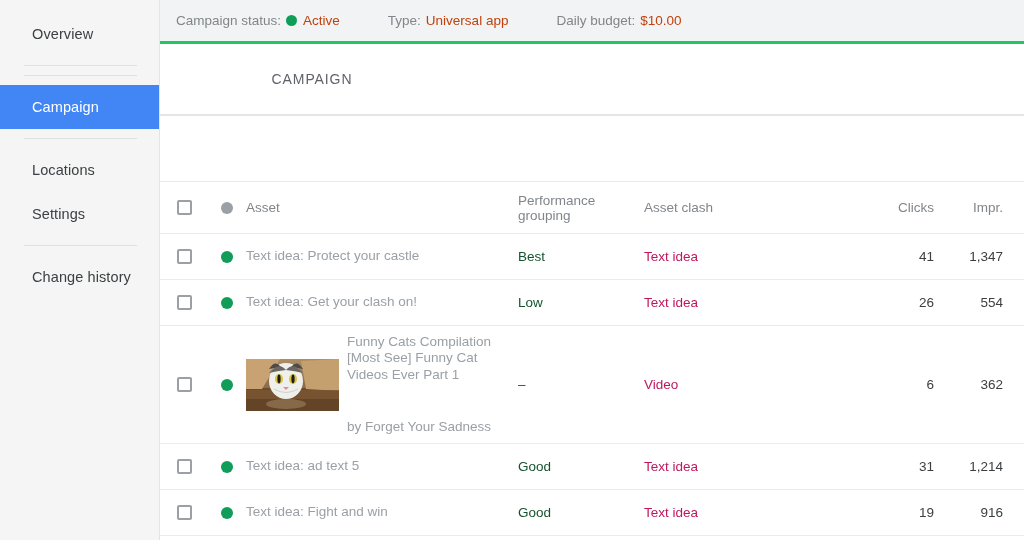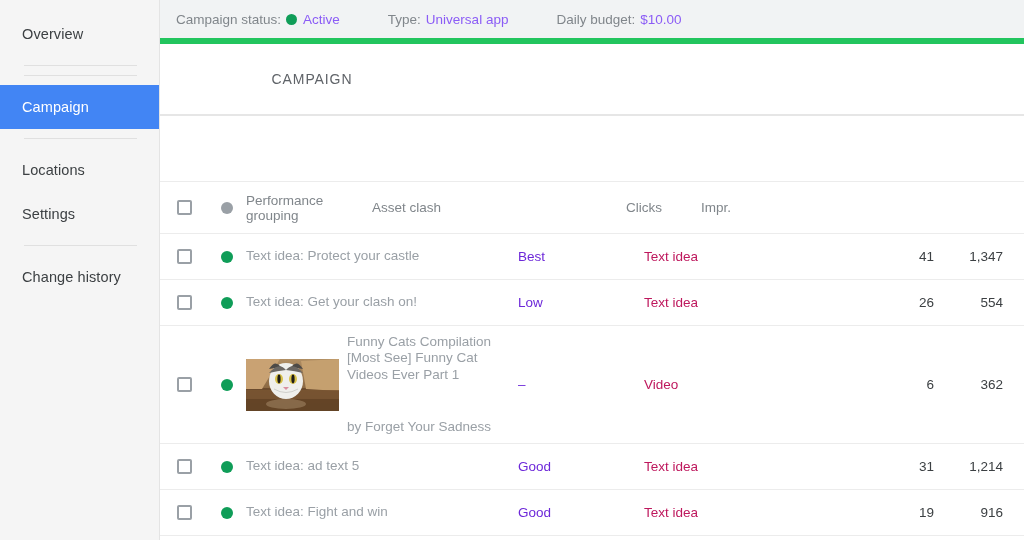--- a/index.html
+++ b/index.html
@@ -25,21 +25,21 @@
     height: 540px;
     background: #f5f5f5;
     border-right: 1px solid #e4e4e4;
     padding-top: 12px;
     position: relative;
   }
   .nav-item {
     height: 44px;
     display: flex;
     align-items: center;
-    padding-left: 22px;
+    padding-left: 32px;
     font-size: 14.5px;
     color: #3c4043;
     letter-spacing: .1px;
     cursor: pointer;
     user-select: none;
   }
   .nav-item.selected {
     background: #4285f4;
     color: #ffffff;
   }
@@ -57,34 +57,34 @@
     flex-direction: column;
     background: #ffffff;
     overflow: hidden;
   }
 
   
   .statusbar {
     height: 44px;
     min-height: 44px;
     background: #f1f3f4;
-    border-bottom: 6px solid #22c55e;
+    border-bottom: 3px solid #22c55e;
     display: flex;
     align-items: center;
     padding-left: 16px;
     font-size: 13.5px;
   }
   .status-group {
     display: flex;
     align-items: center;
     margin-right: 48px;
     white-space: nowrap;
   }
   .status-label { color: #80868b; margin-right: 5px; }
-  .status-value { color: #8b5cf6; }
+  .status-value { color: #c2410c; }
   .dot {
     display: inline-block;
     width: 11px; height: 11px;
     border-radius: 50%;
     background: #0f9d58;
     margin-right: 6px;
     vertical-align: middle;
   }
 
   
@@ -183,21 +183,21 @@
     border-radius: 1px;
     overflow: hidden;
     position: relative;
     background: #8a6a4a;
   }
   .asset-text { line-height: 16.5px; }
   .asset-title-line2 { display: block; margin-top: 36px; }
 
   .c-perf {
     width: 126px; min-width: 126px;
-    color: #6d28d9;
+    color: #14532d;
   }
   .row.header .c-perf { color: #80868b; line-height: 15px; }
   .c-type {
     width: 188px; min-width: 188px;
     color: #be185d;
   }
   .row.header .c-type { color: #80868b; }
   .c-clicks {
     width: 102px; min-width: 102px;
     text-align: right;
@@ -267,20 +267,21 @@
 
     <div class="table-wrap">
 
       <div class="row header">
         <div class="c-check">
           <div class="checkbox"></div>
         </div>
         <div class="c-status">
           <div class="sdot grey"></div>
         </div>
+        <div class="c-asset">Asset</div>
         <div class="c-perf">
           <span>Performance</span><br>
           <span>grouping</span>
         </div>
         <div class="c-type">Asset clash</div>
         <div class="c-clicks">Clicks</div>
         <div class="c-impr">Impr.</div>
       </div>
 
       <div id="table-body">

